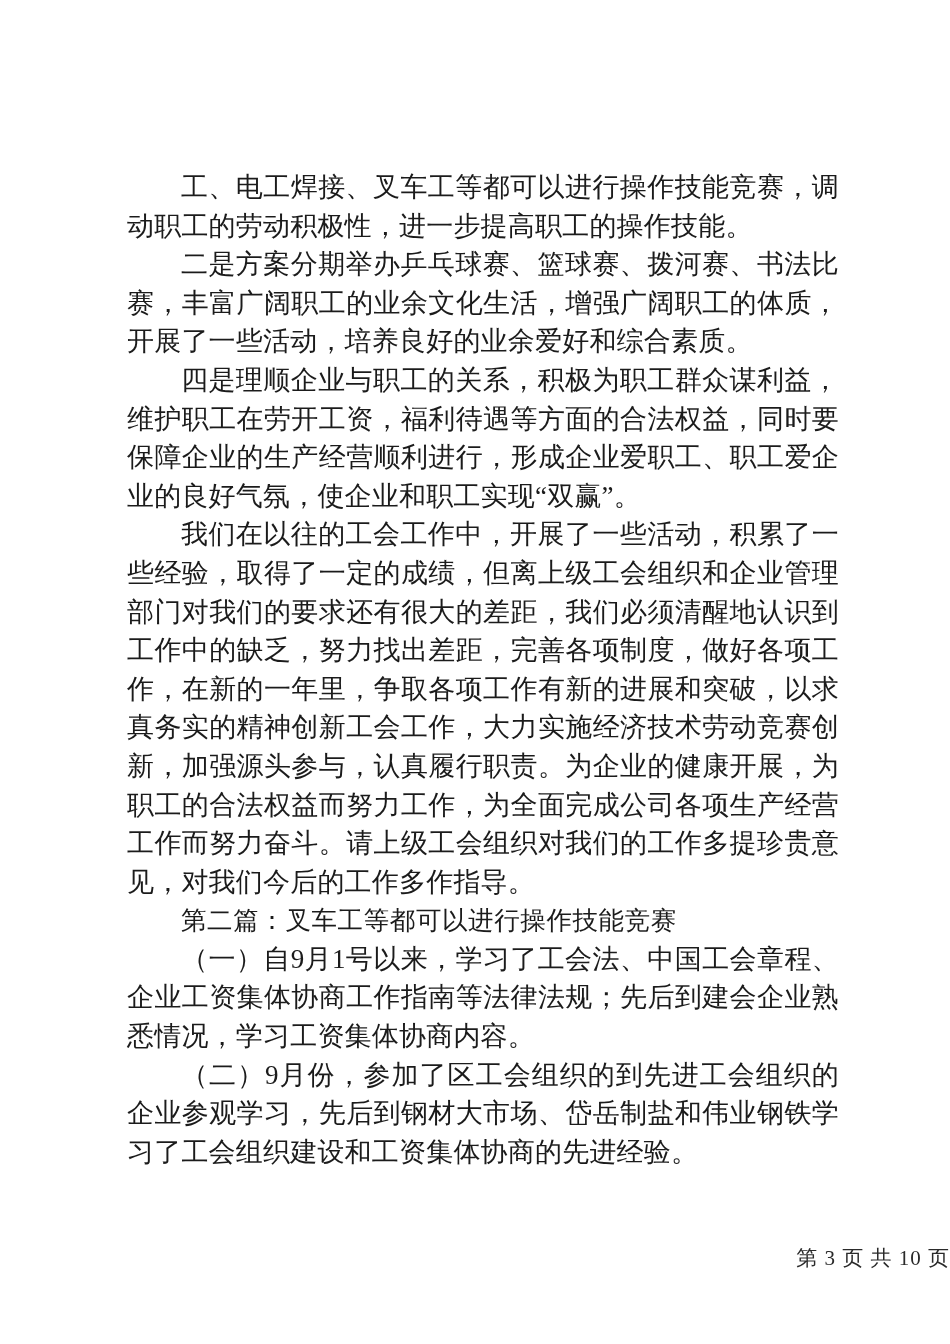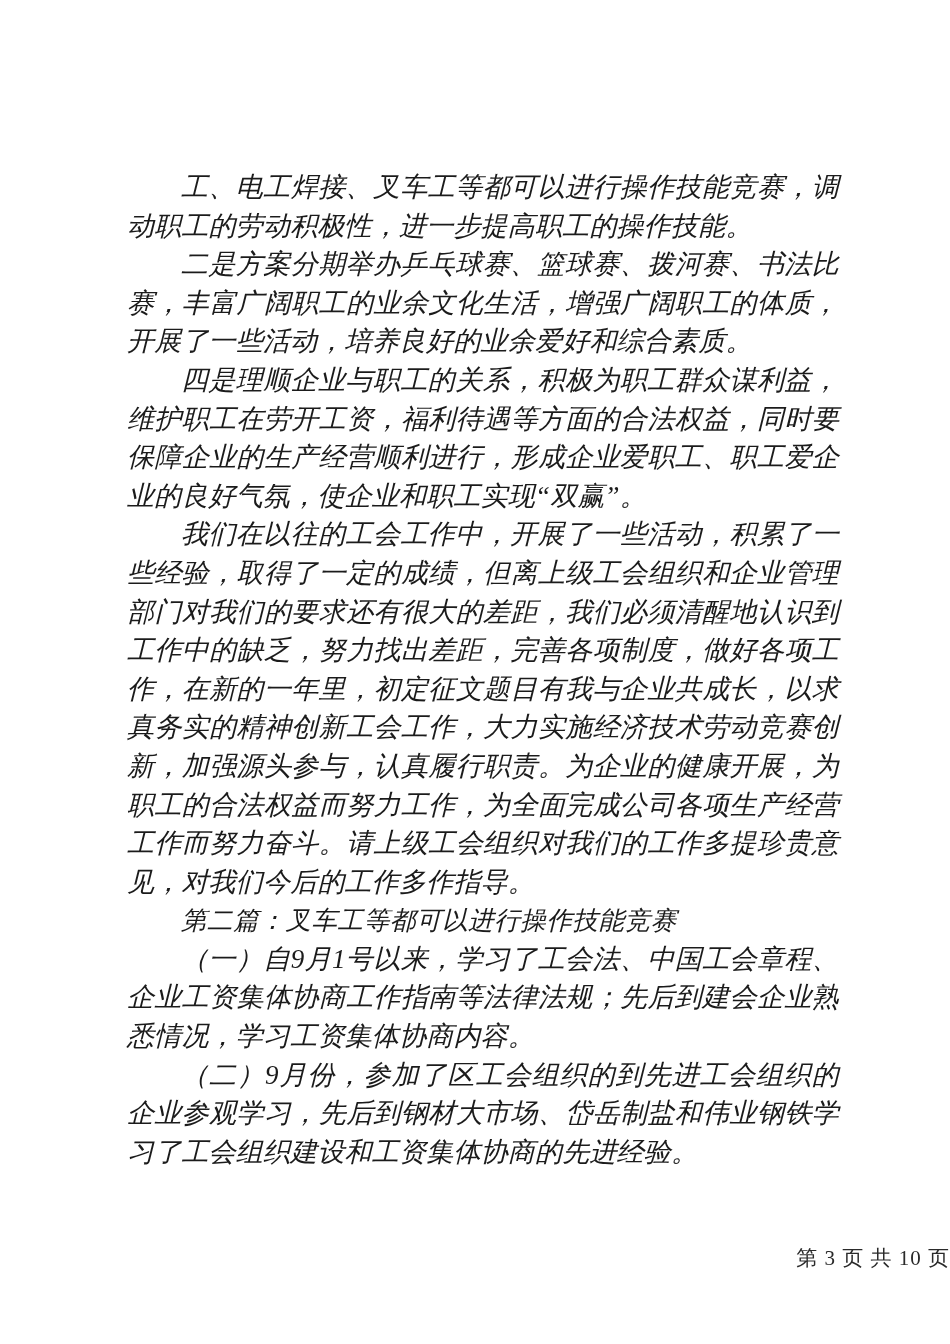--- a/index.html
+++ b/index.html
@@ -25,21 +25,20 @@
   .para {
     font-family: "Liberation Serif", "DejaVu Serif", serif;
     font-size: 27px;
     line-height: 38.6px;
     color: #1b1b1b;
     text-align: justify;
     text-justify: inter-character;
     text-indent: 54px;
     margin: 0;
     letter-spacing: 0.2px;
-    font-style: italic;
     -webkit-font-smoothing: antialiased;
   }
   
   .para.alt-face {
     font-family: "DejaVu Serif", "Liberation Serif", serif;
     font-size: 25.5px;
     letter-spacing: 0.6px;
   }
   .footer {
     position: absolute;
@@ -56,21 +55,21 @@
 </style>
 </head>
 <body>
 
 <div class="page">
 
   <div class="doc-body">
     <p class="para">工、电工焊接、叉车工等都可以进行操作技能竞赛，调动职工的劳动积极性，进一步提高职工的操作技能。</p>
     <p class="para">二是方案分期举办乒乓球赛、篮球赛、拨河赛、书法比赛，丰富广阔职工的业余文化生活，增强广阔职工的体质，开展了一些活动，培养良好的业余爱好和综合素质。</p>
     <p class="para">四是理顺企业与职工的关系，积极为职工群众谋利益，维护职工在劳开工资，福利待遇等方面的合法权益，同时要保障企业的生产经营顺利进行，形成企业爱职工、职工爱企业的良好气氛，使企业和职工实现“双赢”。</p>
-    <p class="para">我们在以往的工会工作中，开展了一些活动，积累了一些经验，取得了一定的成绩，但离上级工会组织和企业管理部门对我们的要求还有很大的差距，我们必须清醒地认识到工作中的缺乏，努力找出差距，完善各项制度，做好各项工作，在新的一年里，初定征文题目有我与企业共成长，以求真务实的精神创新工会工作，大力实施经济技术劳动竞赛创新，加强源头参与，认真履行职责。为企业的健康开展，为职工的合法权益而努力工作，为全面完成公司各项生产经营工作而努力奋斗。请上级工会组织对我们的工作多提珍贵意见，对我们今后的工作多作指导。</p>
+    <p class="para">我们在以往的工会工作中，开展了一些活动，积累了一些经验，取得了一定的成绩，但离上级工会组织和企业管理部门对我们的要求还有很大的差距，我们必须清醒地认识到工作中的缺乏，努力找出差距，完善各项制度，做好各项工作，在新的一年里，争取各项工作有新的进展和突破，以求真务实的精神创新工会工作，大力实施经济技术劳动竞赛创新，加强源头参与，认真履行职责。为企业的健康开展，为职工的合法权益而努力工作，为全面完成公司各项生产经营工作而努力奋斗。请上级工会组织对我们的工作多提珍贵意见，对我们今后的工作多作指导。</p>
     <p class="para alt-face">第二篇：叉车工等都可以进行操作技能竞赛</p>
     <p class="para">（一）自9月1号以来，学习了工会法、中国工会章程、企业工资集体协商工作指南等法律法规；先后到建会企业熟悉情况，学习工资集体协商内容。</p>
     <p class="para">（二）9月份，参加了区工会组织的到先进工会组织的企业参观学习，先后到钢材大市场、岱岳制盐和伟业钢铁学习了工会组织建设和工资集体协商的先进经验。</p>
 
   </div>
 
   <div class="footer">第 3 页  共 10 页</div>
 
 </div>
 

